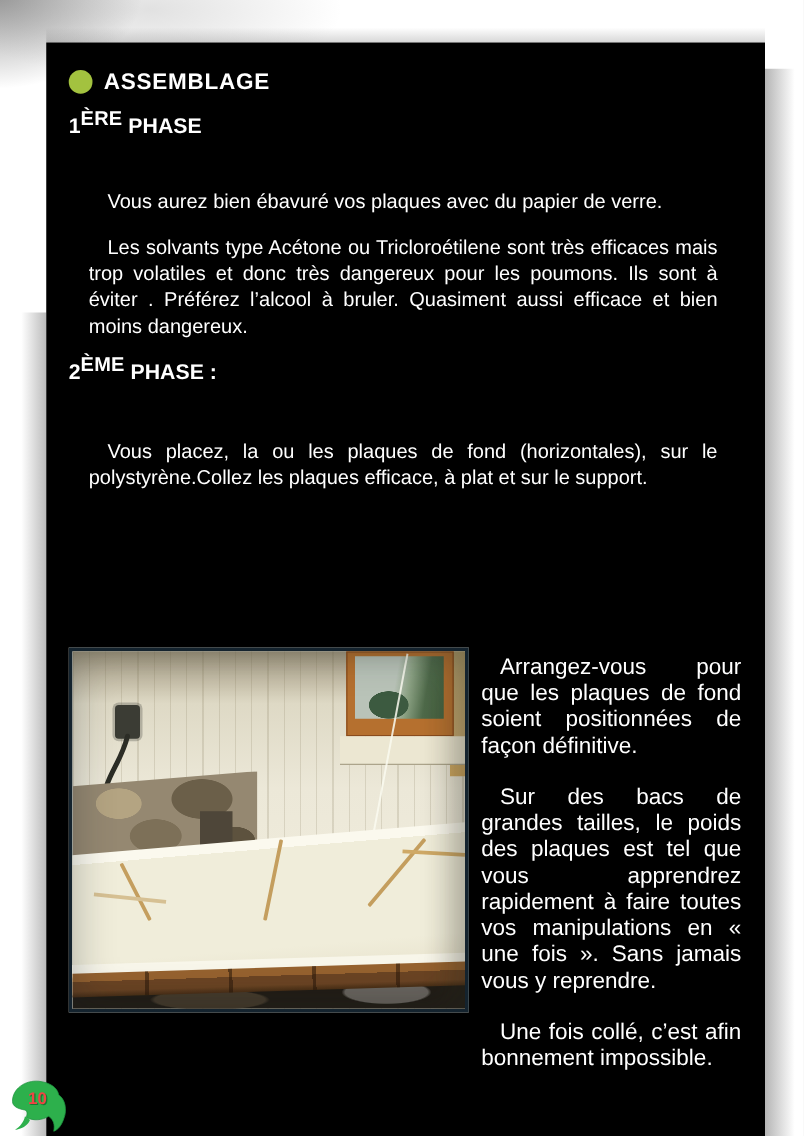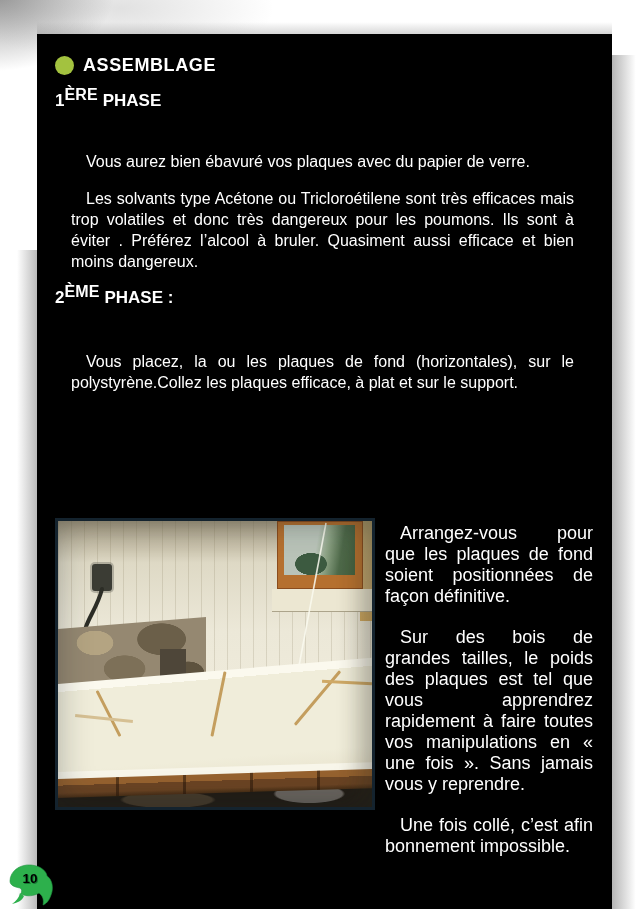--- a/index.html
+++ b/index.html
@@ -92,21 +92,21 @@
       repeating-linear-gradient(90deg, rgba(0,0,0,0) 0 64px, rgba(40,22,8,.55) 64px 67px),
       linear-gradient(to bottom,#96622f 0 35%,#6b4423 35% 75%,#4a2f16);}
   .ph-cord{left:0;top:0;width:314px;height:286px;}
   .ph-vignette{left:0;top:0;width:314px;height:286px;
     box-shadow:inset 0 0 34px rgba(15,25,35,.30), inset -14px 0 20px rgba(60,50,20,.18);}
 
   
   .badge{position:absolute;left:5px;top:860px;width:54px;height:47px;z-index:2;}
   .badge svg{position:absolute;left:0;top:0;}
   .badge .num{position:absolute;left:12px;top:11px;width:26px;text-align:center;
-    font-size:13.5px;font-weight:bold;color:#000000;text-shadow:1px 1px 0 #157a33;}
+    font-size:13.5px;font-weight:bold;color:#ef4444;text-shadow:1px 1px 0 #157a33;}
 </style>
 </head>
 <body>
 
 <div class="canvas">
   <div class="shadow-right"></div>
   <div class="shadow-left"></div>
   <div class="shadow-top"></div>
 
   <div class="page">
@@ -150,21 +150,21 @@
       <div class="ph-strip ph-s3"></div>
       <div class="ph-lath-r"></div>
       <div class="ph-lath-l"></div>
       <div class="ph-front"></div>
       <div class="ph-rail"></div>
       <div class="ph-vignette"></div>
     </div>
 
     <div class="right-col">
       <p>Arrangez-vous pour que les plaques de fond soient positionnées de façon définitive.</p>
-      <p>Sur des bois de grandes tailles, le poids des plaques est tel que vous apprendrez rapidement à faire toutes vos manipulations en « une fois ». Sans jamais vous y reprendre.</p>
+      <p>Sur des bacs de grandes tailles, le poids des plaques est tel que vous apprendrez rapidement à faire toutes vos manipulations en « une fois ». Sans jamais vous y reprendre.</p>
       <p>Une fois collé, c’est afin bonnement impossible.</p>
     </div>
 
   </div>
 
   <div class="badge">
     <svg width="54" height="47" viewBox="0 0 54 47">
       <path d="M5 21 C5 11 15 4 26 5 C35 6 41 10 42 16 C47 19 49 28 46 35 C44 41 41 44 38 45 C39 40 38 36 34 33 C29 36 22 37 16 34 C17 31 17 29 15 28 C9 27 5 25 5 21 Z" fill="#2db04c" stroke="#1f9440" stroke-width="0.6"></path>
       <path d="M15 33 C14 38 11 41 7 44 C12 43 17 41 19 36 Z" fill="#2db04c"></path>
     </svg>

